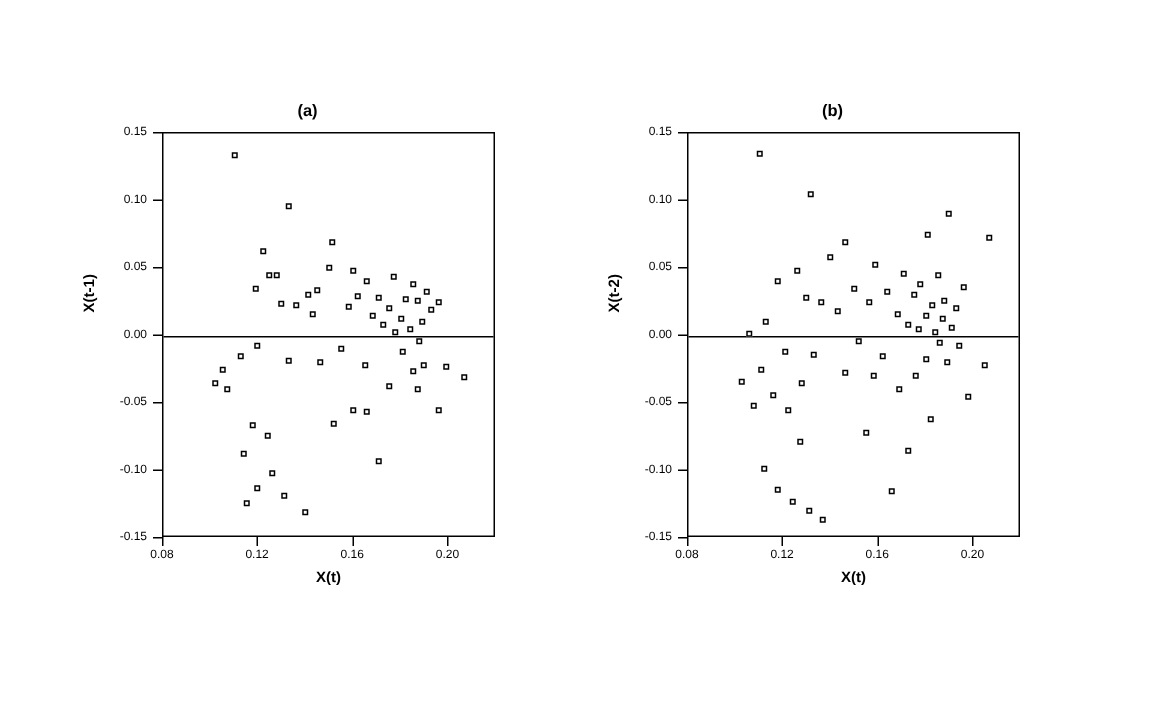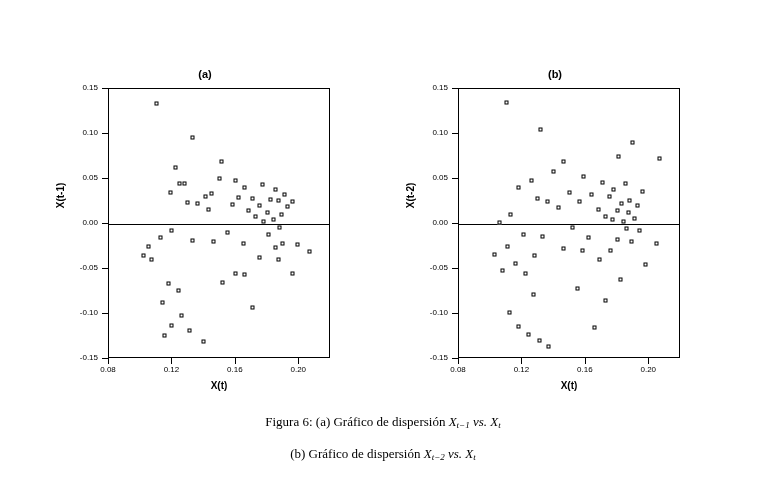--- a/index.html
+++ b/index.html
@@ -327,20 +327,14 @@
         <div class="xlab" style="left: 48px;">0.08</div>
         <div class="xtick" style="left: 131.429px;"></div>
         <div class="xlab" style="left: 111.429px;">0.12</div>
         <div class="xtick" style="left: 194.857px;"></div>
         <div class="xlab" style="left: 174.857px;">0.16</div>
         <div class="xtick" style="left: 258.286px;"></div>
         <div class="xlab" style="left: 238.286px;">0.20</div>
       </div>
   </div>
 
-  <div class="caption caption-1">
-    <span>Figura 6: (a) Gráfico de dispersión </span><span class="it">X</span><span class="sub it">t−1</span><span class="it"> vs. </span><span class="it">X</span><span class="sub it">t</span>
-  </div>
-  <div class="caption caption-2">
-    <span>(b) Gráfico de dispersión </span><span class="it">X</span><span class="sub it">t−2</span><span class="it"> vs. </span><span class="it">X</span><span class="sub it">t</span>
-  </div>
 
 </div>
 
 </body></html>

